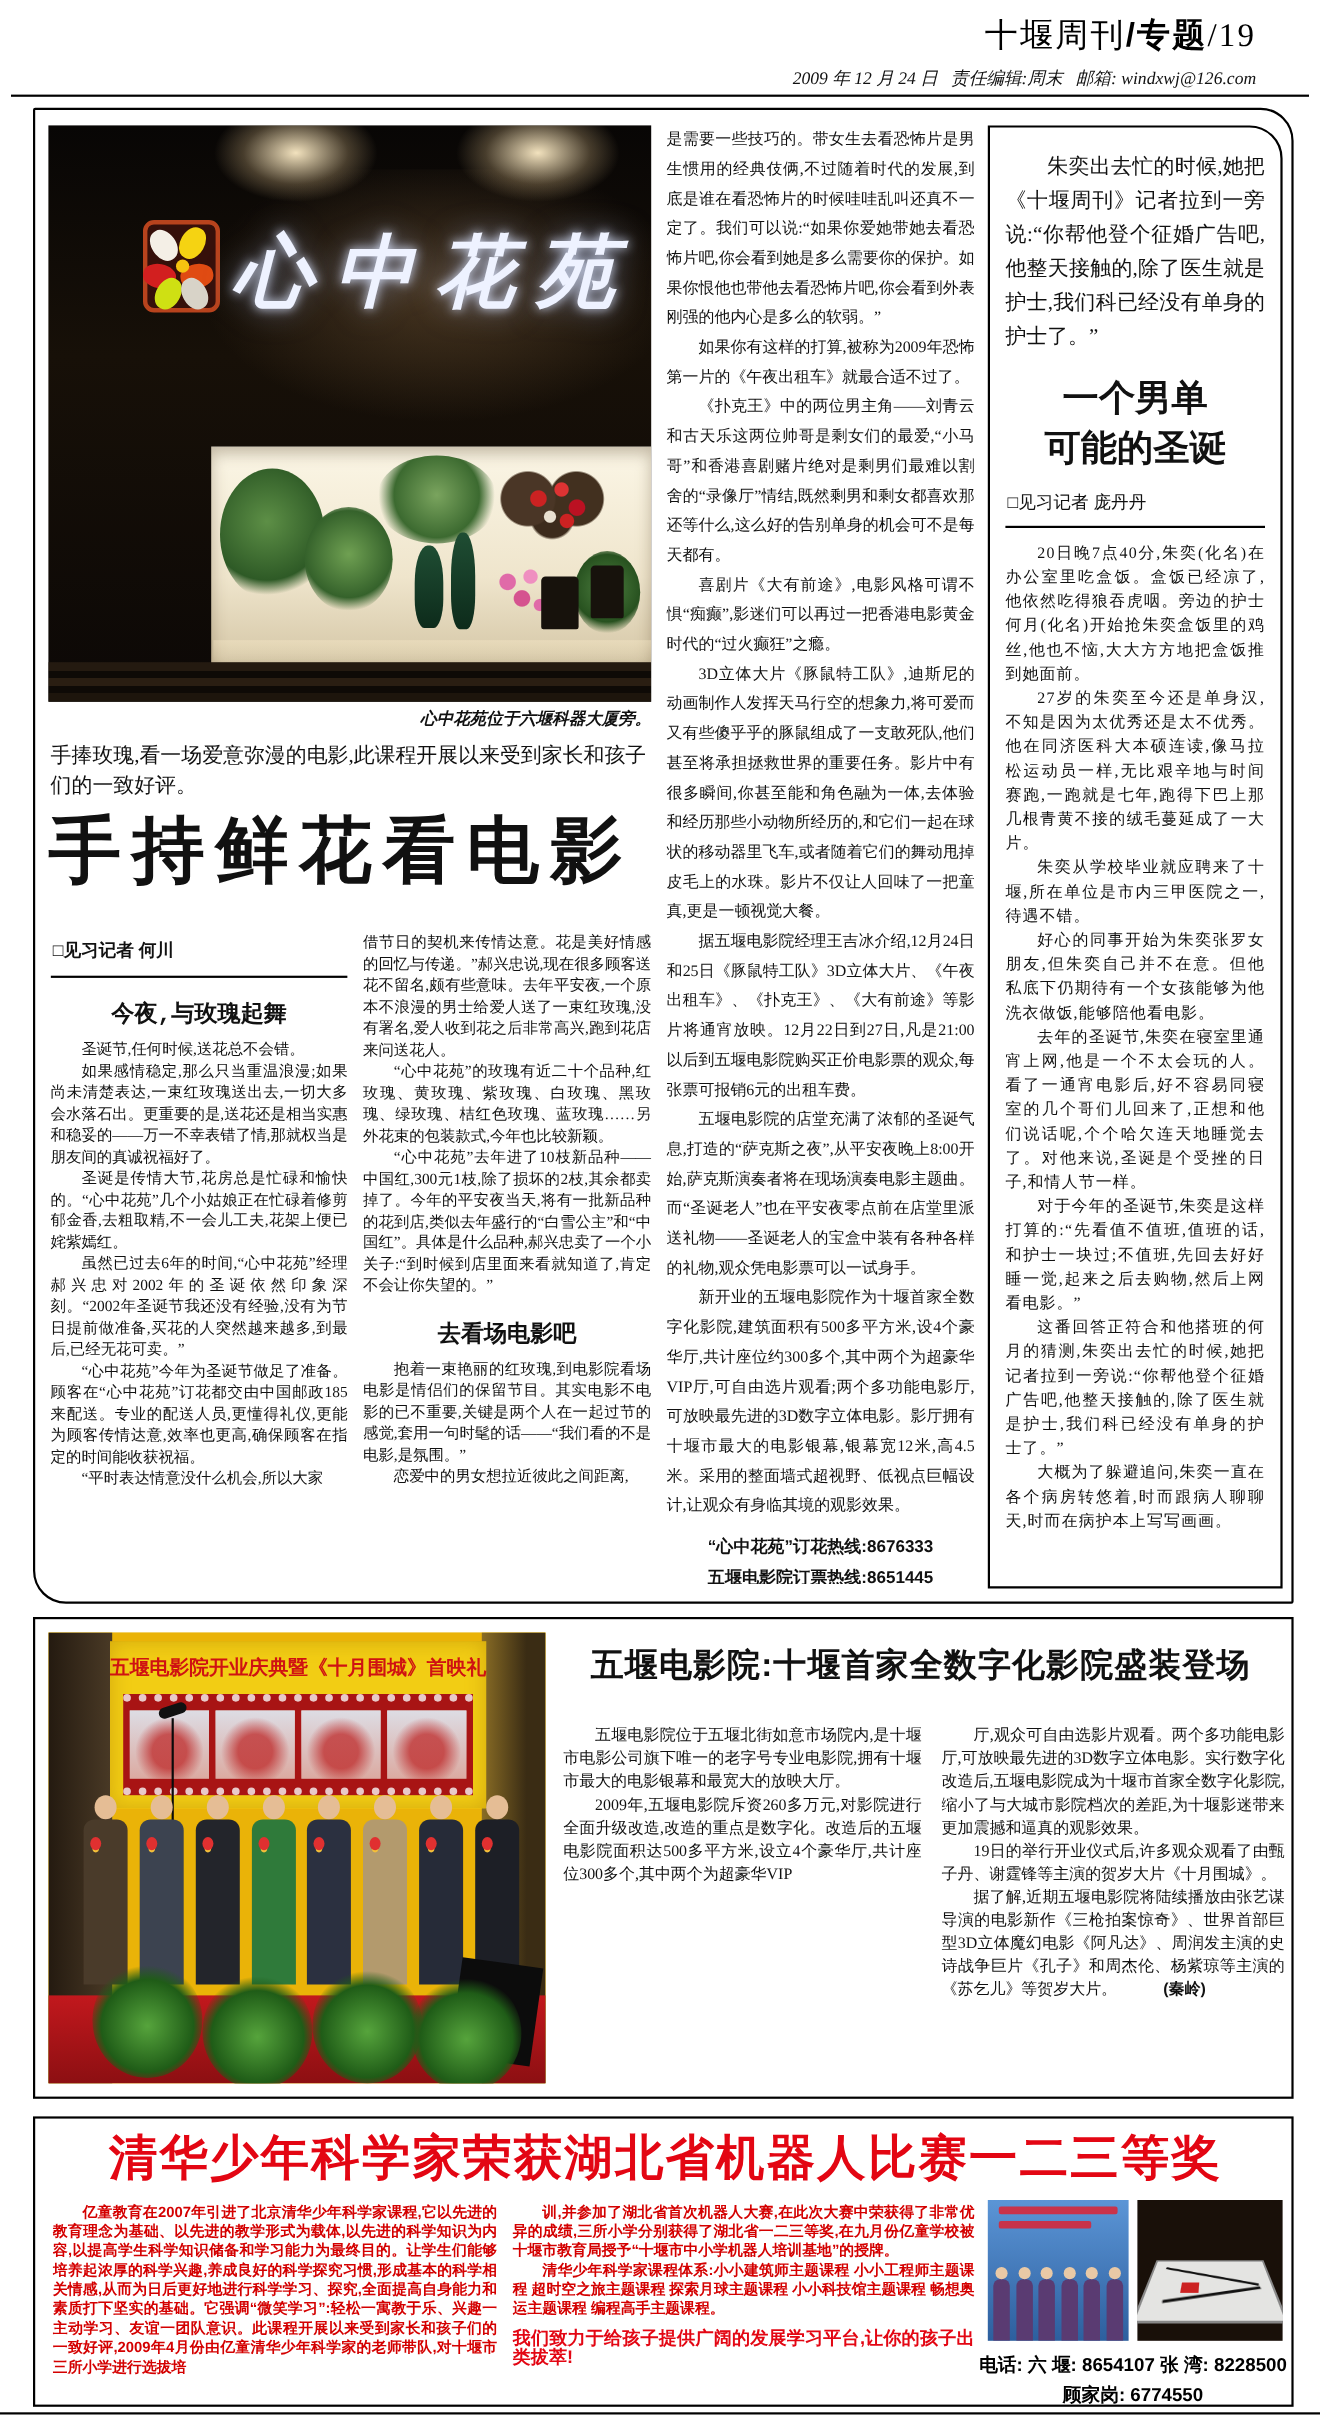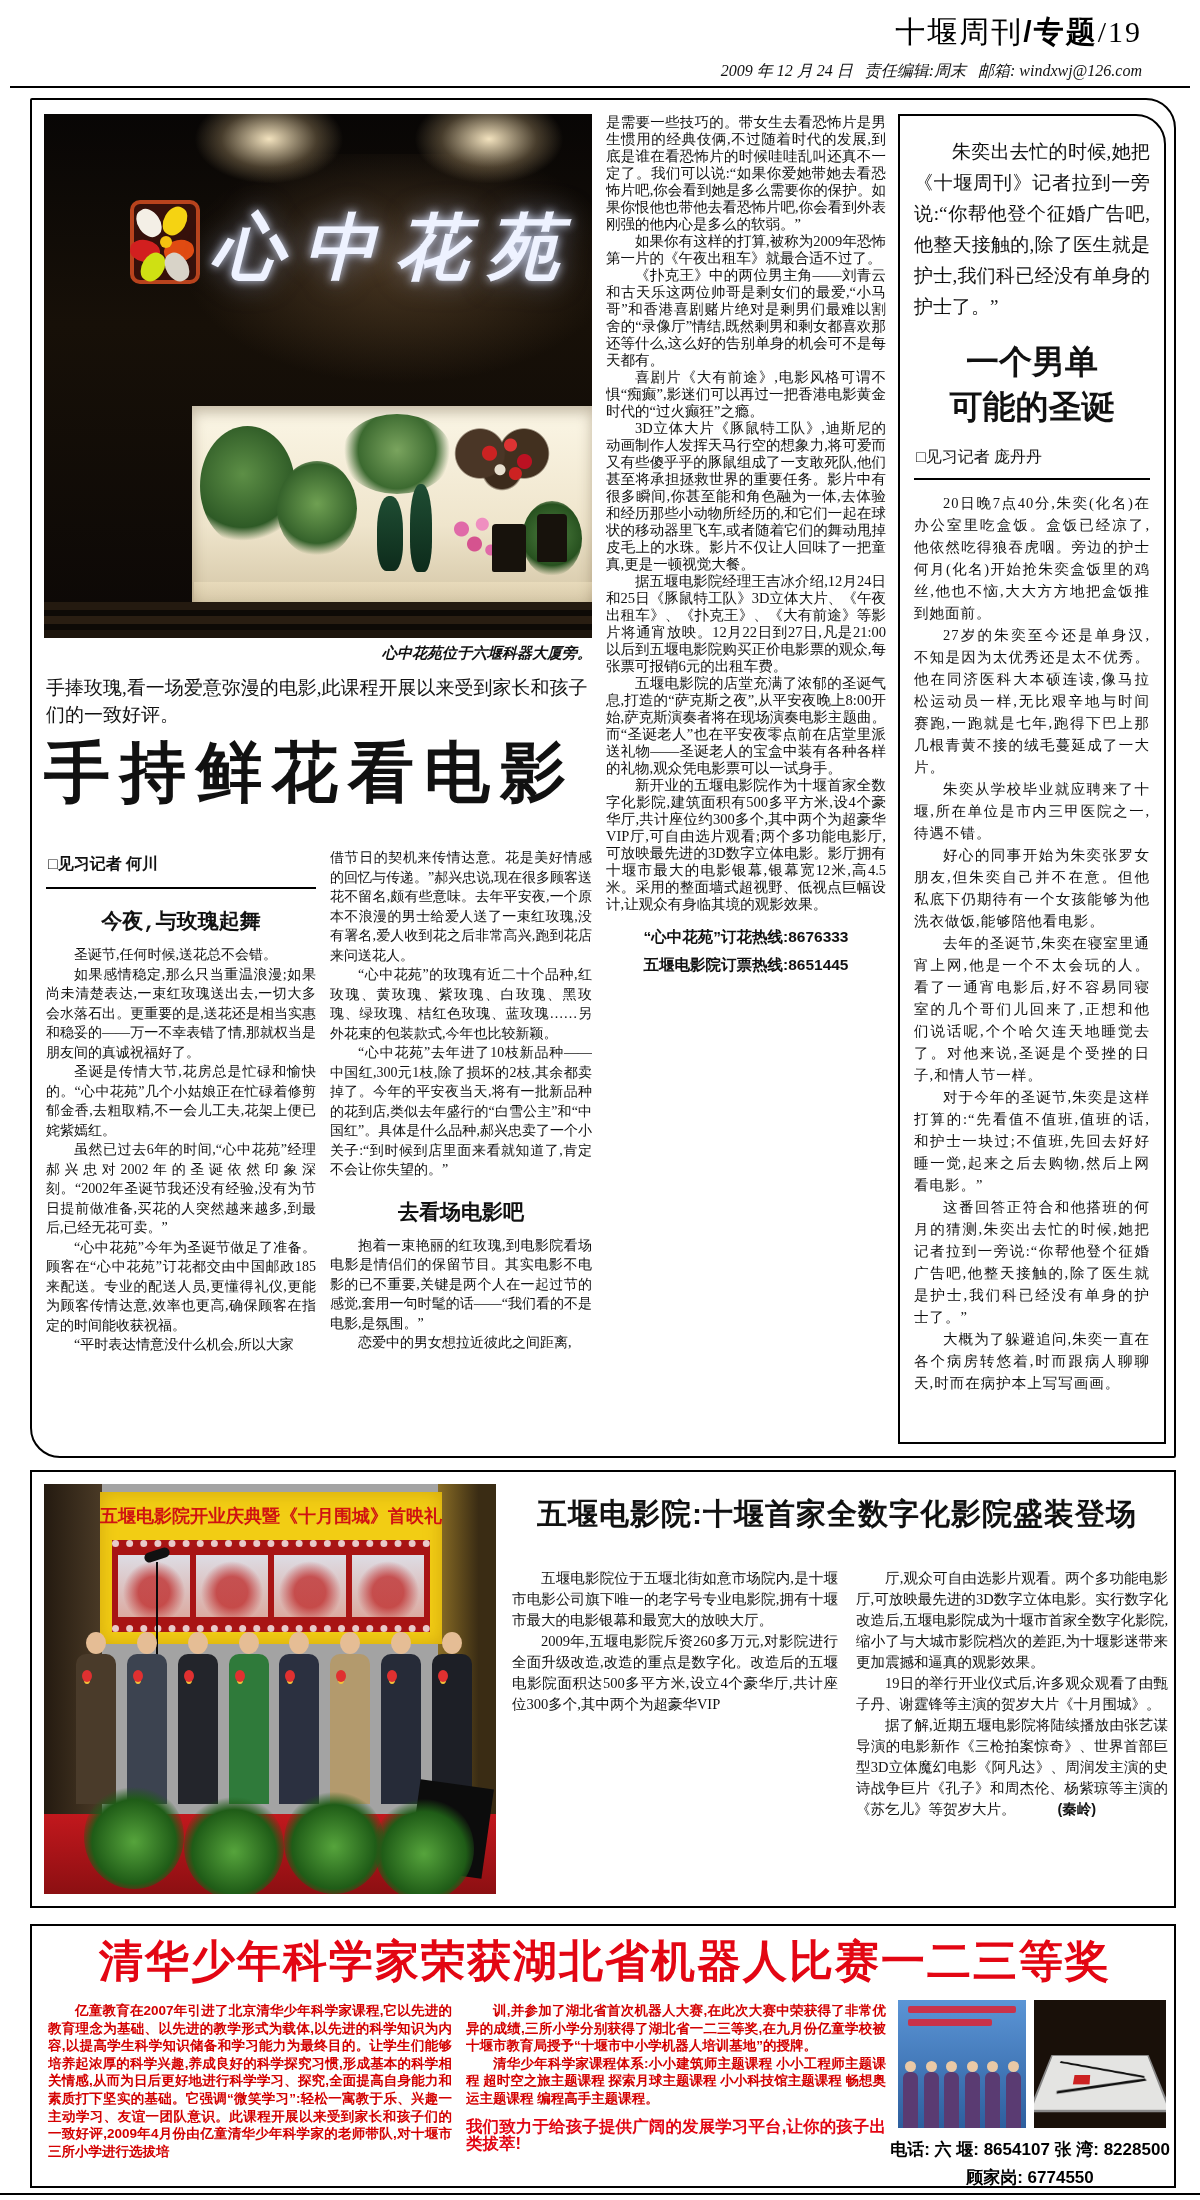--- a/index.html
+++ b/index.html
@@ -77,41 +77,41 @@
   .intro { position:absolute; left:14px; top:574px; width:546px; font-size:19px; line-height:27px; }
   .big-title { position:absolute; left:12px; top:628px; width:548px; font-size:66px; font-weight:bold;
                letter-spacing:10px; white-space:nowrap; font-family:"Liberation Serif","DejaVu Serif",serif; }
 
   .col { position:absolute; overflow:hidden; }
   .col p, .paras p { font-size:14px; line-height:19.5px; text-align:justify; text-indent:2em; }
   .noindent { text-indent:0 !important; }
   .col1 { left:14px;  top:748px; width:270px; height:596px; }
   .col2 { left:298px; top:748px; width:262px; height:596px; }
   .col3 { left:574px; top:14px;  width:280px; height:1326px; }
-  .col3 p { font-size:14.5px; line-height:17px; }
+  .col3 p { font-size:14.5px; line-height:27px; }
   .byline { font-family:"Liberation Sans","DejaVu Sans",sans-serif; font-weight:bold; font-size:16px;
             border-bottom:2px solid #000; padding:6px 0 12px 2px; }
   .subtitle { text-align:center; font-family:Liberation Mono, monospace; font-weight:bold;
               font-size:21px; margin:18px 0 10px; }
   .hotline { margin-top:10px; text-align:center; font-family:"Liberation Sans","DejaVu Sans",sans-serif;
              font-weight:bold; font-size:15.5px; line-height:1.8; }
 
   
   .sidebar { position:absolute; left:866px; top:14px; width:268px; height:1330px; border:2px solid #000;
              border-radius:0 30px 0 0; padding:20px 14px; overflow:hidden; }
   .side-lead { font-size:19px; line-height:31px; text-align:justify; text-indent:2em; }
   .side-title { text-align:center; font-family:"Liberation Sans","DejaVu Sans",sans-serif; font-weight:bold;
                 font-size:33px; line-height:1.35; margin:18px 0 14px; }
   .side-byline { font-family:"Liberation Sans","DejaVu Sans",sans-serif; font-weight:normal; font-size:16px;
                  border-bottom:2px solid #000; padding:4px 0 10px 2px; margin-bottom:12px; }
   .side-paras p { font-size:14.5px; line-height:22px; letter-spacing:1px; text-align:justify; text-indent:2em; }
 
   
   .sec2-box { position:absolute; left:30px; top:1470px; width:1146px; height:438px; border:2px solid #000; background:#fff; }
-  .photo2 { position:absolute; left:12px; top:12px; width:452px; height:410px; overflow:hidden; background:#a3a3a3; }
+  .photo2 { position:absolute; left:12px; top:12px; width:452px; height:410px; overflow:hidden; background:#eab308; }
   .p2-leftwall { position:absolute; left:0; top:0; width:58px; height:100%;
                  background:linear-gradient(90deg,#241a10,#4a3a26); }
   .p2-rightwall { position:absolute; right:0; top:0; width:58px; height:100%;
                   background:linear-gradient(90deg,#8a6d25,#3a2c14 70%); }
   .p2-banner { position:absolute; left:56px; top:8px; width:342px; height:152px; background:#f2cd14;
                box-shadow:inset 0 0 18px rgba(160,110,0,.4); }
   .p2-banner-title { margin-top:12px; text-align:center; font-family:"Liberation Sans","DejaVu Sans",sans-serif;
                      font-weight:bold; font-size:18px; letter-spacing:0; color:#cf1212; white-space:nowrap; }
   .p2-filmstrip { position:absolute; left:12px; top:48px; width:318px; height:92px; background:#a81414;
                   border-top:7px dotted #e9c9c9; border-bottom:7px dotted #e9c9c9;

